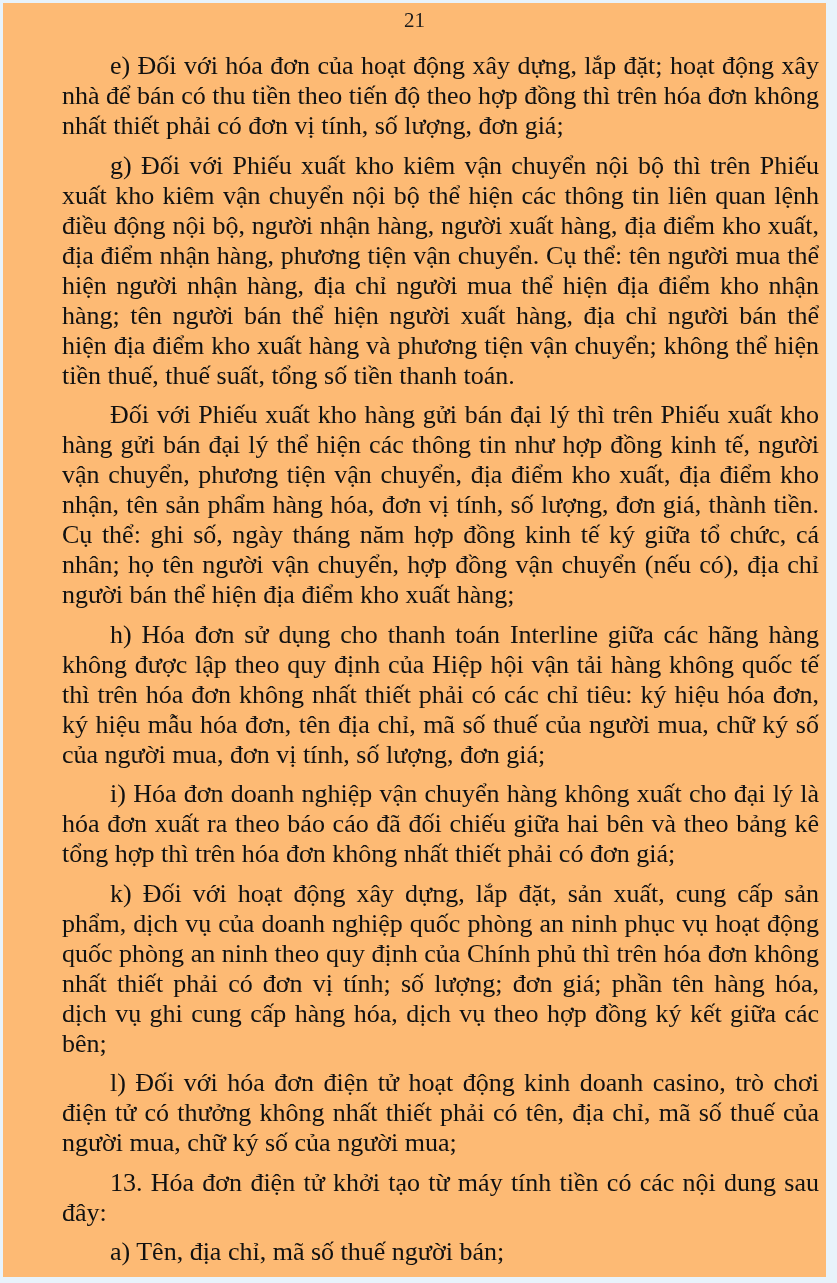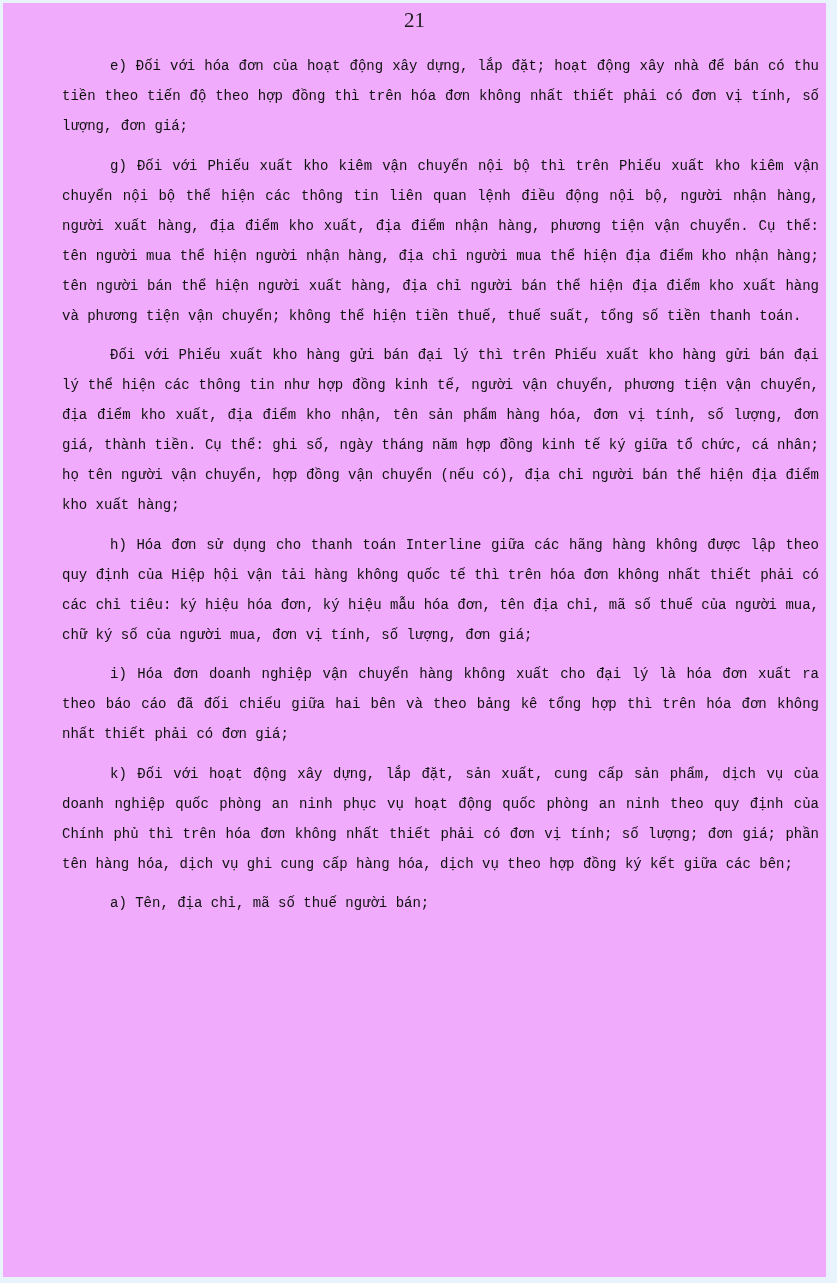--- a/index.html
+++ b/index.html
@@ -12,42 +12,42 @@
       height: 1283px;
       overflow: hidden;
       position: relative;
     }
     .page {
       position: absolute;
       left: 3px;
       top: 3px;
       width: 823px;
       height: 1274px;
-      background: #f0abfc;
+      background: #fdba74;
       box-sizing: border-box;
     }
     .page-number {
       position: absolute;
       top: 2px;
       left: 0;
       width: 100%;
       text-align: center;
       font-family: "Liberation Serif", serif;
       font-size: 21px;
       line-height: 30px;
       color: #1a1a1a;
       margin: 0;
     }
     .content {
       position: absolute;
       left: 59px;
       top: 48px;
       width: 757px;
-      font-family: Liberation Mono, monospace;
-      font-size: 14px;
+      font-family: Liberation Serif, serif;
+      font-size: 26px;
       line-height: 30px;
       color: #111111;
     }
     .para {
       margin: 0 0 9.5px 0;
       text-indent: 48px;
       text-align: justify;
       text-align-last: left;
     }
   </style>
@@ -57,15 +57,17 @@
 <div class="page">
   <p class="page-number">21</p>
 
   <div class="content">
     <p class="para">e) Đối với hóa đơn của hoạt động xây dựng, lắp đặt; hoạt động xây nhà để bán có thu tiền theo tiến độ theo hợp đồng thì trên hóa đơn không nhất thiết phải có đơn vị tính, số lượng, đơn giá;</p>
     <p class="para">g) Đối với Phiếu xuất kho kiêm vận chuyển nội bộ thì trên Phiếu xuất kho kiêm vận chuyển nội bộ thể hiện các thông tin liên quan lệnh điều động nội bộ, người nhận hàng, người xuất hàng, địa điểm kho xuất, địa điểm nhận hàng, phương tiện vận chuyển. Cụ thể: tên người mua thể hiện người nhận hàng, địa chỉ người mua thể hiện địa điểm kho nhận hàng; tên người bán thể hiện người xuất hàng, địa chỉ người bán thể hiện địa điểm kho xuất hàng và phương tiện vận chuyển; không thể hiện tiền thuế, thuế suất, tổng số tiền thanh toán.</p>
     <p class="para">Đối với Phiếu xuất kho hàng gửi bán đại lý thì trên Phiếu xuất kho hàng gửi bán đại lý thể hiện các thông tin như hợp đồng kinh tế, người vận chuyển, phương tiện vận chuyển, địa điểm kho xuất, địa điểm kho nhận, tên sản phẩm hàng hóa, đơn vị tính, số lượng, đơn giá, thành tiền. Cụ thể: ghi số, ngày tháng năm hợp đồng kinh tế ký giữa tổ chức, cá nhân; họ tên người vận chuyển, hợp đồng vận chuyển (nếu có), địa chỉ người bán thể hiện địa điểm kho xuất hàng;</p>
     <p class="para">h) Hóa đơn sử dụng cho thanh toán Interline giữa các hãng hàng không được lập theo quy định của Hiệp hội vận tải hàng không quốc tế thì trên hóa đơn không nhất thiết phải có các chỉ tiêu: ký hiệu hóa đơn, ký hiệu mẫu hóa đơn, tên địa chỉ, mã số thuế của người mua, chữ ký số của người mua, đơn vị tính, số lượng, đơn giá;</p>
     <p class="para">i) Hóa đơn doanh nghiệp vận chuyển hàng không xuất cho đại lý là hóa đơn xuất ra theo báo cáo đã đối chiếu giữa hai bên và theo bảng kê tổng hợp thì trên hóa đơn không nhất thiết phải có đơn giá;</p>
     <p class="para">k) Đối với hoạt động xây dựng, lắp đặt, sản xuất, cung cấp sản phẩm, dịch vụ của doanh nghiệp quốc phòng an ninh phục vụ hoạt động quốc phòng an ninh theo quy định của Chính phủ thì trên hóa đơn không nhất thiết phải có đơn vị tính; số lượng; đơn giá; phần tên hàng hóa, dịch vụ ghi cung cấp hàng hóa, dịch vụ theo hợp đồng ký kết giữa các bên;</p>
+    <p class="para">l) Đối với hóa đơn điện tử hoạt động kinh doanh casino, trò chơi điện tử có thưởng không nhất thiết phải có tên, địa chỉ, mã số thuế của người mua, chữ ký số của người mua;</p>
+    <p class="para">13. Hóa đơn điện tử khởi tạo từ máy tính tiền có các nội dung sau đây:</p>
     <p class="para">a) Tên, địa chỉ, mã số thuế người bán;</p>
   </div>
 </div>
 
 </body></html>

